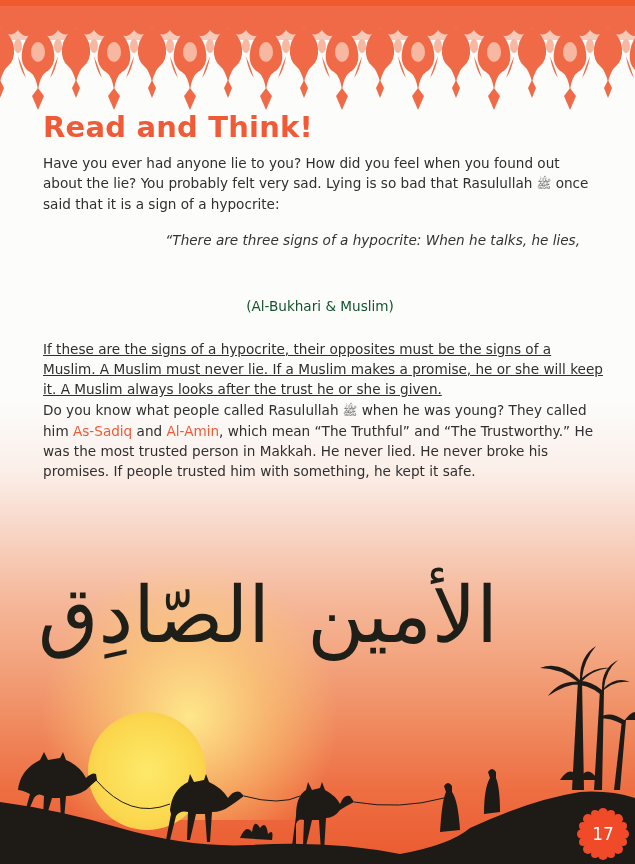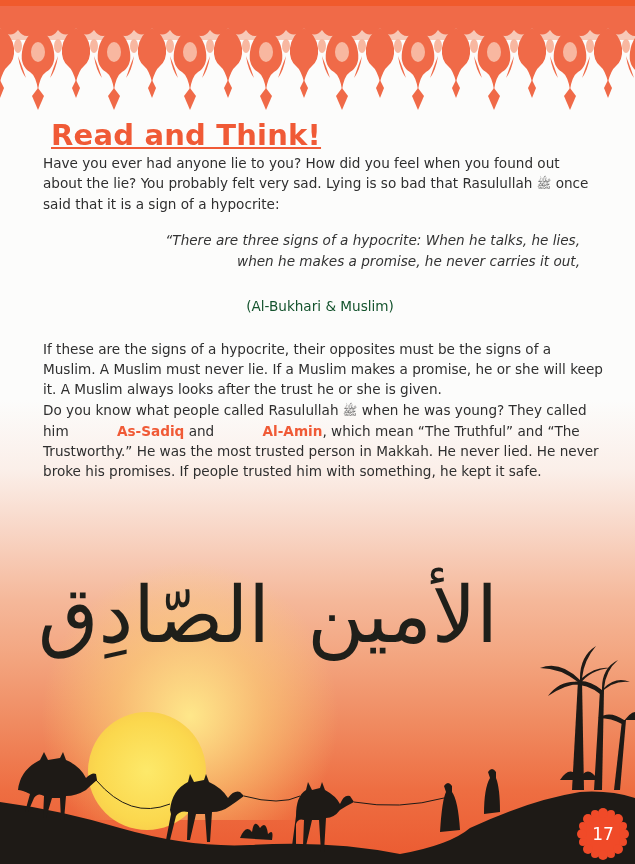--- a/index.html
+++ b/index.html
@@ -45,23 +45,23 @@
   .p1 { top: 153px; }
   .quote {
     position: absolute; left: 60px; width: 520px; top: 230px;
     text-align: right; font-style: italic;
     font-size: 13.6px; line-height: 20.5px; color: #333;
   }
   .cite {
     position: absolute; left: 60px; width: 520px; top: 298px;
     text-align: center; font-size: 13.6px; color: #14532d;
   }
-  .p2 { top: 339px; }
+  .p2 { top: 339px; text-decoration: underline; }
   .p3 { top: 400px; }
-  .hl { color: #f05a36; font-weight: bold; margin-left: 44px; }
+  .hl { color: #f05a36; font-weight: normal; }
   .honor { font-size: 12px; color: #555; }
   .arabic {
     position: absolute; top: 555px; height: 120px;
     font-family: "DejaVu Serif", serif; font-size: 78px; color: #1f1f1a;
     direction: rtl; line-height: 120px;
   }
   .ar-sadiq { left: 100px; width: 170px; text-align: center; }
   .ar-amin { left: 318px; width: 180px; }
   .scene { position: absolute; left: 0; top: 640px; width: 635px; height: 224px; }
   .page-badge {
@@ -96,31 +96,30 @@
       <ellipse cx="18" cy="46" rx="4" ry="7" fill="#f8b7a0"></ellipse>
       <ellipse cx="58" cy="46" rx="4" ry="7" fill="#f8b7a0"></ellipse>
       <path d="M18 56 Q20 70 26 78 Q22 66 18 56 Z" fill="#f06a48"></path>
       <path d="M58 56 Q56 70 50 78 Q54 66 58 56 Z" fill="#f06a48"></path>
     </pattern>
   </defs>
   <rect x="0" y="0" width="635" height="115" fill="url(#orn)"></rect>
 </svg>
 <div class="border-strip"></div>
 
-<h1 class="title" style="margin:8px;text-decoration:underline;">Read and Think!</h1>
+<h1 class="title" style="margin:0;">Read and Think!</h1>
 
 <div class="para p1">
   <span>Have you ever had anyone lie to you? How did you feel when you found out about the lie? You probably felt very sad. Lying is so bad that Rasulullah</span>
   <span class="honor">ﷺ</span>
   <span>once said that it is a sign of a hypocrite:</span>
 </div>
 
 <div class="quote">
   <div>“There are three signs of a hypocrite: When he talks, he lies,</div>
-  <div>when he makes a promise, he never carries it out,</div>
 </div>
 <div class="cite">(Al-Bukhari &amp; Muslim)</div>
 
 <div class="para p2">If these are the signs of a hypocrite, their opposites must be the signs of a Muslim. A Muslim must never lie. If a Muslim makes a promise, he or she will keep it. A Muslim always looks after the trust he or she is given.</div>
 
 <div class="para p3">
   <span>Do you know what people called Rasulullah</span>
   <span class="honor">ﷺ</span>
   <span>when he was young? They called him</span>
   <span class="hl">As-Sadiq</span>

